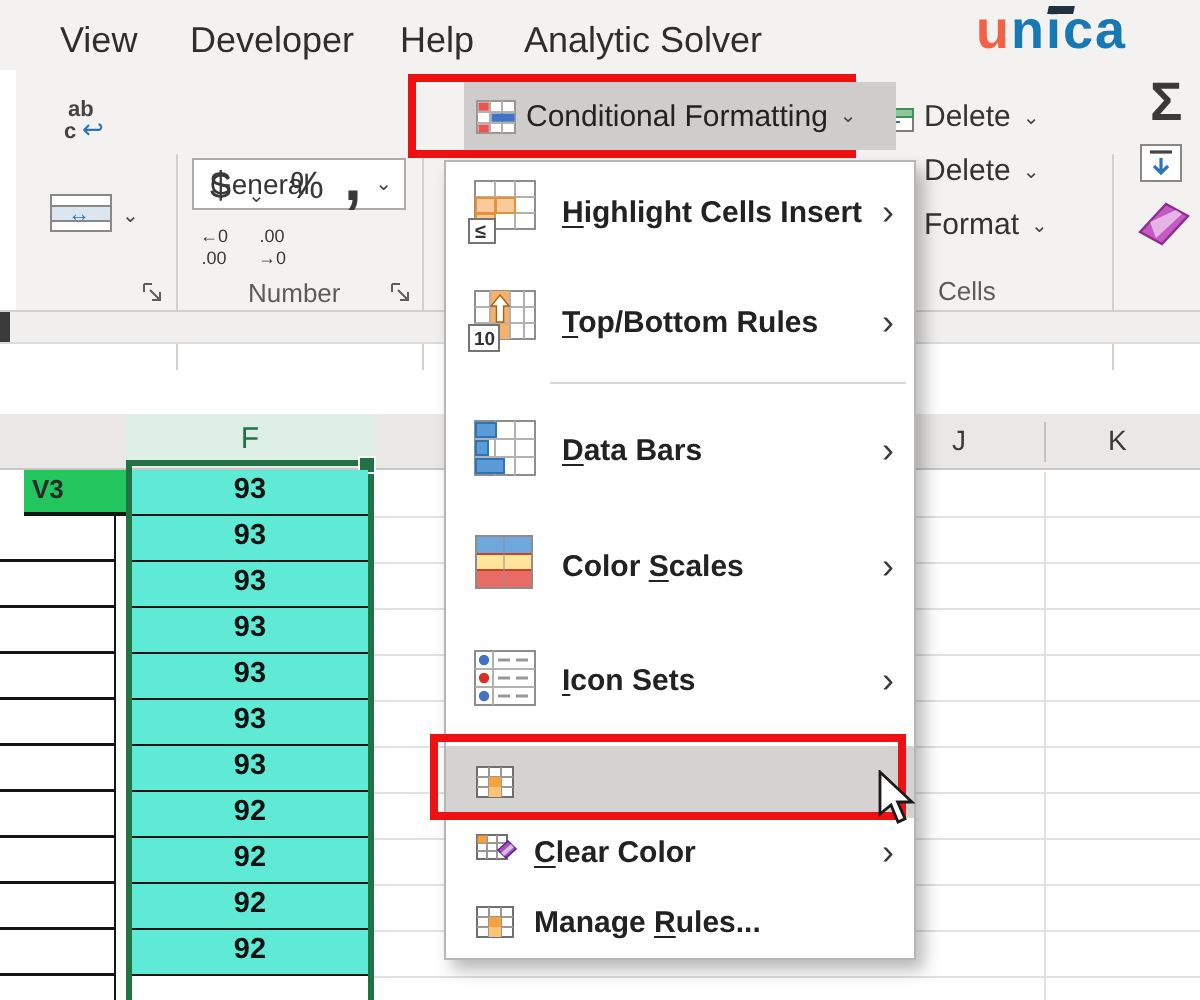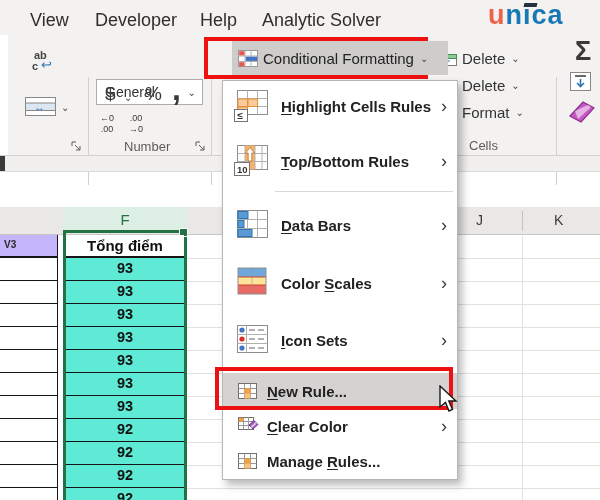--- a/index.html
+++ b/index.html
@@ -35,22 +35,22 @@
   .hline{left:0;width:600px;height:1px;}
   
   .colheadrow{left:0;top:207px;width:600px;height:28px;background:#e9e8e6;border-bottom:1px solid #c9c7c5;box-sizing:border-box;}
   .colhead{font-size:14px;color:#3a3a3a;}
   .fhead{left:63px;top:207px;width:124px;height:26px;background:#ddeee4;color:#217346;
          font-size:15px;text-align:center;line-height:26px;}
   .gridh{left:186px;top:236px;width:414px;height:264px;
          background-image:linear-gradient(#e2e1e0 1px, transparent 1px);
          background-size:100% 23px;background-position:0 22px;}
   .gridv{left:522px;top:236px;width:1px;height:264px;background:#e2e1e0;}
-  .stubhead{left:0;top:235px;width:58px;height:23px;background:#c4b5fd;border-bottom:2px solid #151515;
-            border-right:1.4px solid #151515;box-sizing:border-box;font-weight:bold;font-size:10px;
+  .stubhead{left:12px;top:235px;width:58px;height:23px;background:#22c55e;border-bottom:2px solid #151515;
+            border-right:1.4px solid #151515;box-sizing:border-box;font-weight:bold;font-size:13px;
             line-height:20px;padding-left:4px;}
   .stubbody{left:0;top:258px;width:58px;height:242px;border-right:1.4px solid #151515;box-sizing:border-box;
             background-image:repeating-linear-gradient(to bottom, transparent 0 21.6px, #151515 21.6px 23px);}
   .fcol{left:66px;top:235px;width:118px;}
   .fcell{height:23px;box-sizing:border-box;border-bottom:1.4px solid #151515;background:#5eead4;
          font-size:14.5px;font-weight:600;color:#111;text-align:center;line-height:21px;}
   .fcell.hdr{background:#fff;font-weight:bold;font-size:15px;border-bottom:2px solid #151515;}
   .selbar{background:#217346;}
   .handle{left:179px;top:228px;width:9px;height:9px;background:#217346;border:1.5px solid #fff;box-sizing:border-box;}
   
@@ -193,21 +193,20 @@
 
   <div class="abs stubhead">V3</div>
   <div class="abs stubbody"></div>
 
   <div class="abs selbar" style="left:63px;top:230px;width:124px;height:3px"></div>
   <div class="abs selbar" style="left:63px;top:230px;width:3px;height:270px"></div>
   <div class="abs selbar" style="left:184px;top:230px;width:3px;height:270px"></div>
   <div class="abs handle"></div>
 
   <div class="abs fcol">
-    <div class="fcell hdr">Tổng điểm</div>
     <div class="fcell">93</div>
     <div class="fcell">93</div>
     <div class="fcell">93</div>
     <div class="fcell">93</div>
     <div class="fcell">93</div>
     <div class="fcell">93</div>
     <div class="fcell">93</div>
     <div class="fcell">92</div>
     <div class="fcell">92</div>
     <div class="fcell">92</div>
@@ -221,21 +220,21 @@
         <svg width="40" height="34" viewBox="0 0 40 34">
           <rect x="4.5" y="1.5" width="30" height="24" fill="#fff" stroke="#8f8d8b"></rect>
           <path d="M14.5,1.5 v24 M24.5,1.5 v24 M4.5,9.5 h30 M4.5,17.5 h30" stroke="#b3b1af"></path>
           <rect x="5" y="10" width="9.5" height="7.5" fill="#f9cb9c" stroke="#e69138"></rect>
           <rect x="5" y="18" width="9.5" height="7" fill="#f9cb9c" stroke="#e69138"></rect>
           <rect x="15" y="10" width="9.5" height="7.5" fill="#f9cb9c" stroke="#e69138"></rect>
           <rect x="1.5" y="20.5" width="13" height="12" fill="#fff" stroke="#767472"></rect>
           <text x="4.5" y="30" font-size="10" fill="#333">≤</text>
         </svg>
       </span>
-      <span class="milbl"><span></span><span class="ul">H</span><span>ighlight Cells Rules</span></span>
+      <span class="milbl"><span></span><span class="ul">H</span><span>ighlight Cells Insert</span></span>
       <span class="miarrow">›</span>
     </div>
 
     <div class="mi" style="top:55px;height:50px">
       <span class="micon">
         <svg width="40" height="34" viewBox="0 0 40 34">
           <rect x="4.5" y="1.5" width="30" height="24" fill="#fff" stroke="#8f8d8b"></rect>
           <rect x="12" y="1.5" width="10" height="24" fill="#f6b26b"></rect>
           <path d="M12,1.5 v24 M22,1.5 v24 M29,1.5 v24 M4.5,9.5 h30 M4.5,17.5 h30" stroke="#b3b1af"></path>
           <path d="M17,3.5 l4.5,5.5 h-2.7 v8 h-3.6 v-8 h-2.7 z" fill="#fff" stroke="#b45f06" stroke-width="0.7"></path>
@@ -297,21 +296,20 @@
 
     <div class="mi small hilite" style="top:292px;height:36px">
       <span class="micon">
         <svg width="22" height="20" viewBox="0 0 22 20">
           <rect x="1.5" y="2.5" width="18" height="15" fill="#fdfdfd" stroke="#716f6d"></rect>
           <path d="M7.5,2.5 v15 M13.5,2.5 v15 M1.5,7.5 h18 M1.5,12.5 h18" stroke="#9a9896"></path>
           <rect x="7.5" y="7.5" width="6" height="5" fill="#f6a13c"></rect>
           <rect x="7.5" y="12.5" width="6" height="5" fill="#fbc27a"></rect>
         </svg>
       </span>
-      <span class="milbl"><span></span><span class="ul">N</span><span>ew Rule...</span></span>
     </div>
 
     <div class="mi small" style="top:328px;height:34px">
       <span class="micon">
         <svg width="22" height="20" viewBox="0 0 22 20">
           <rect x="1.5" y="1.5" width="15" height="12" fill="#fdfdfd" stroke="#716f6d"></rect>
           <path d="M6.5,1.5 v12 M11.5,1.5 v12 M1.5,5.5 h15 M1.5,9.5 h15" stroke="#9a9896"></path>
           <rect x="1.8" y="1.8" width="4.5" height="3.5" fill="#f6a13c"></rect>
           <polygon points="12,9 17,4.5 21,8.5 16,13" fill="#9b59b6" stroke="#6a1b9a" stroke-width="0.8"></polygon>
           <polygon points="13.5,10.5 18.5,6 20,7.5 15,12" fill="#fff" opacity="0.6"></polygon>

